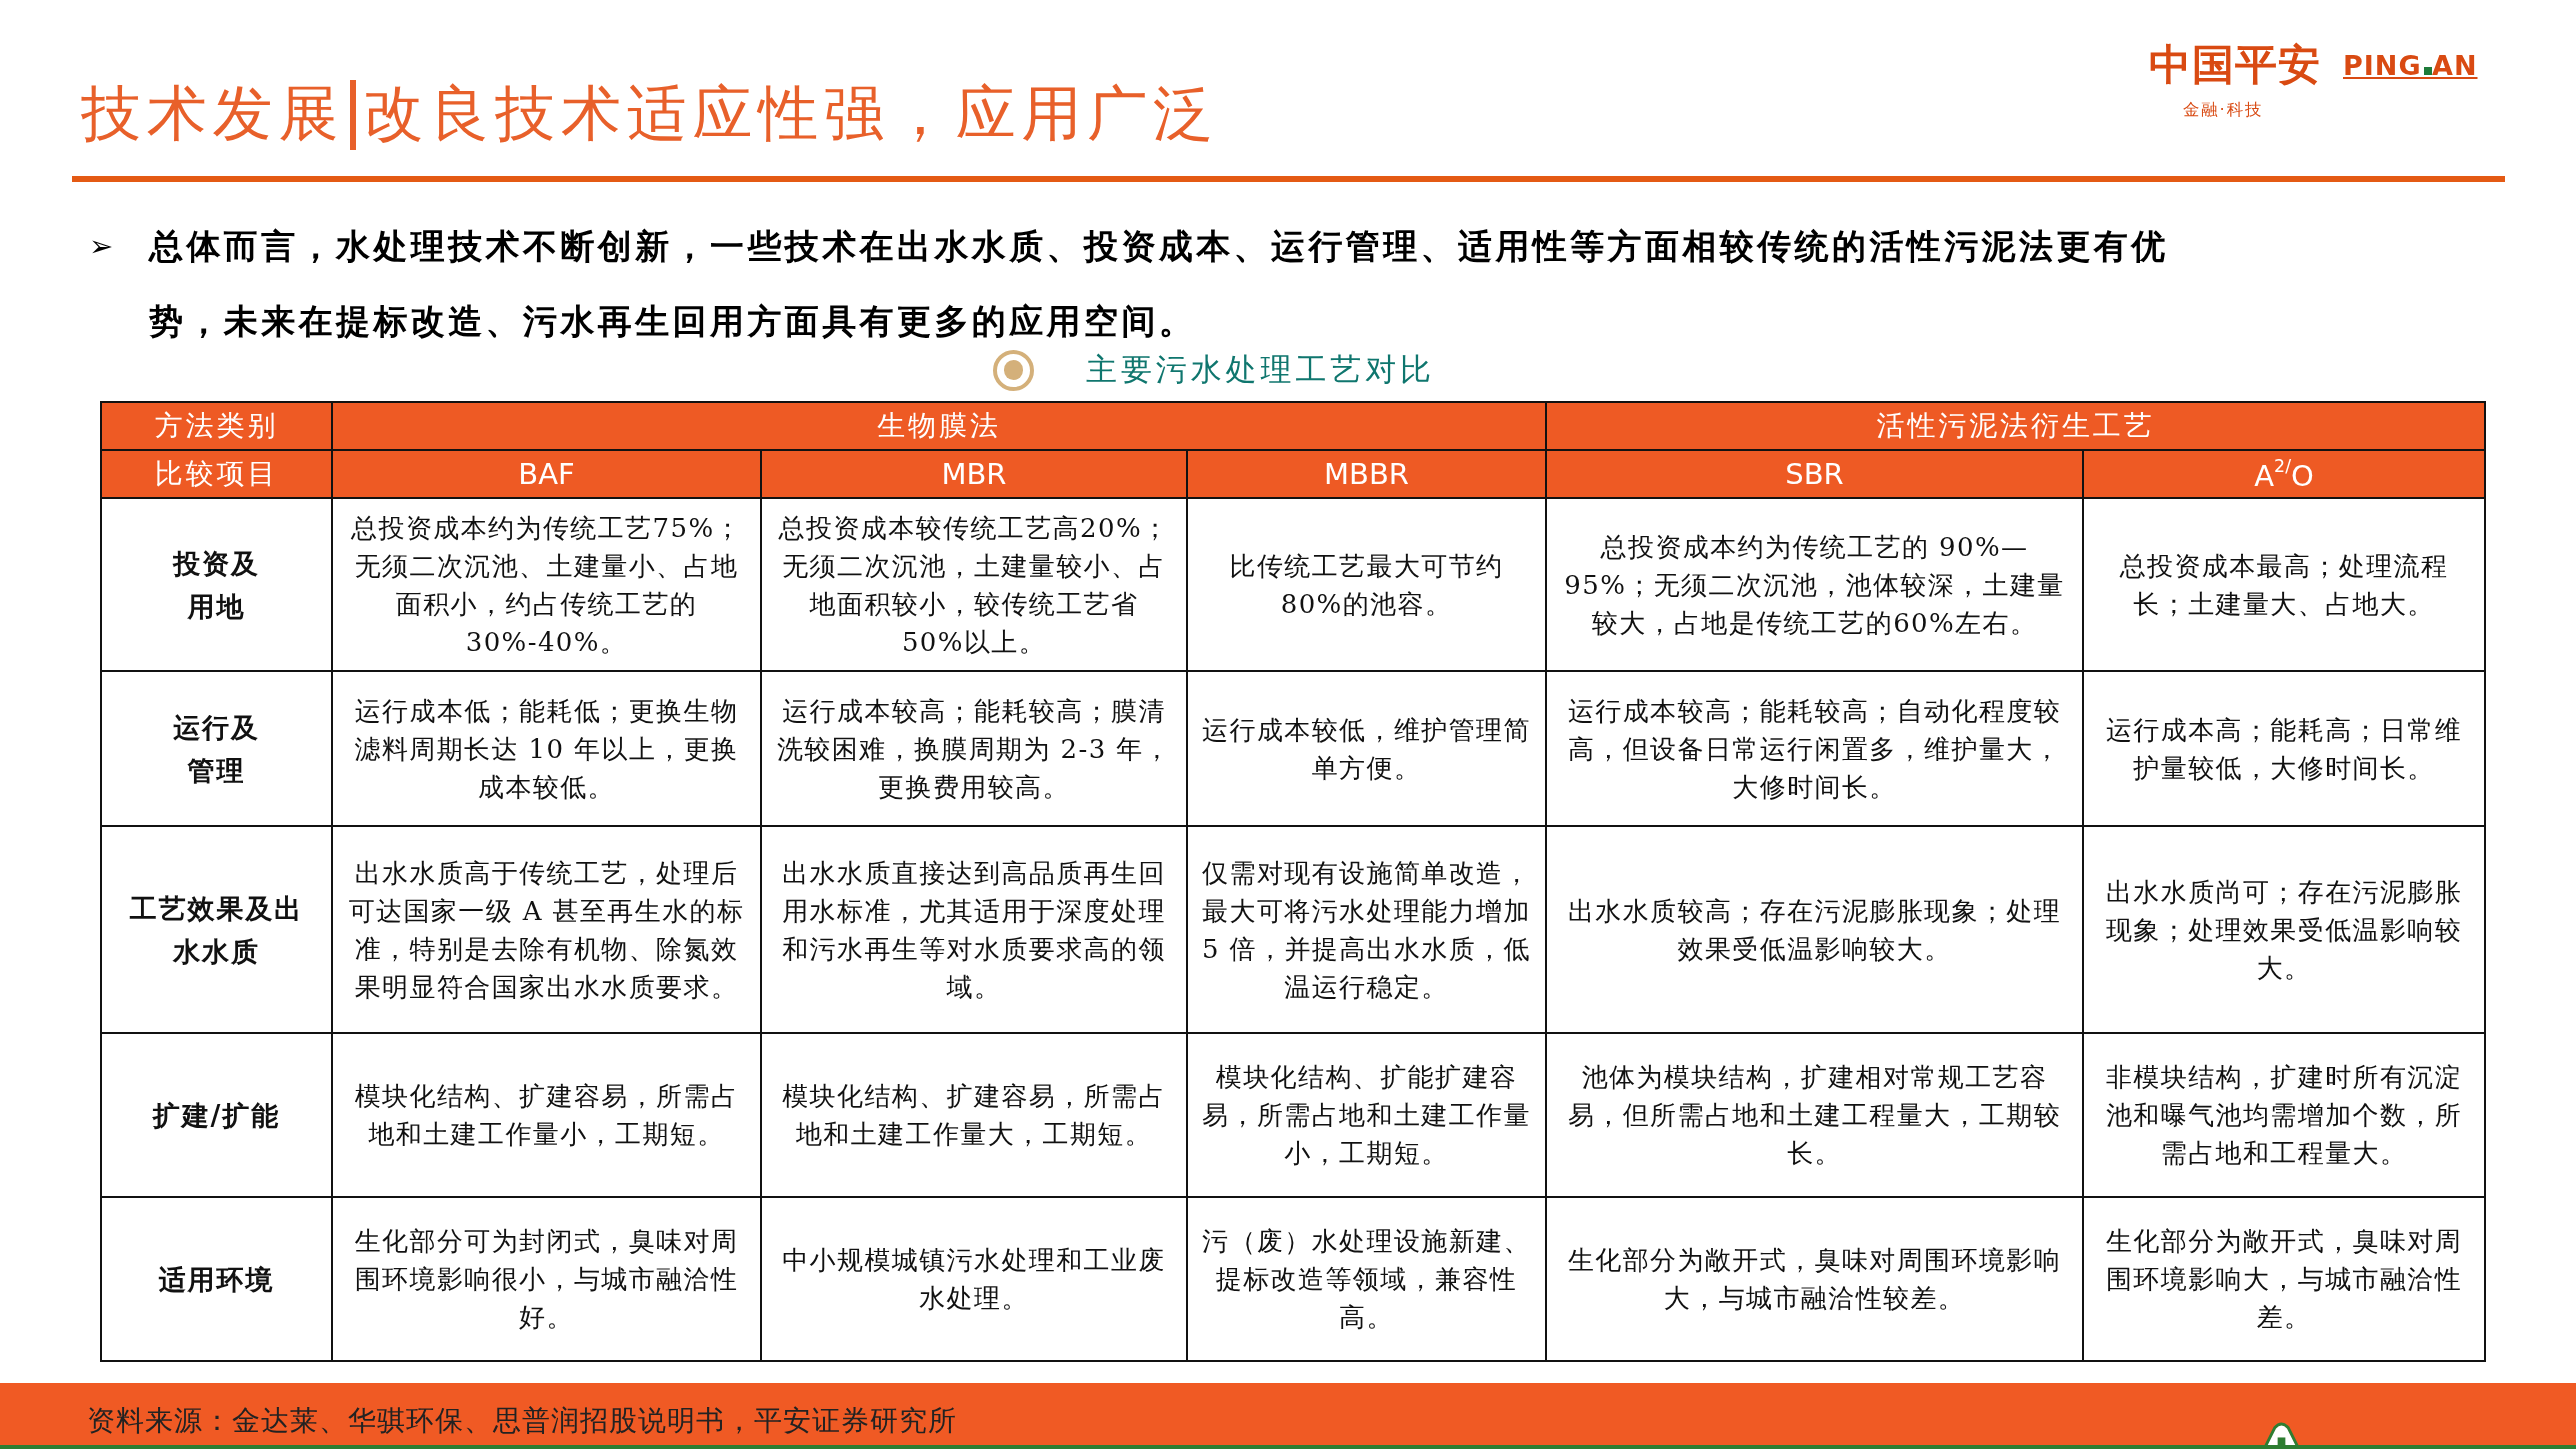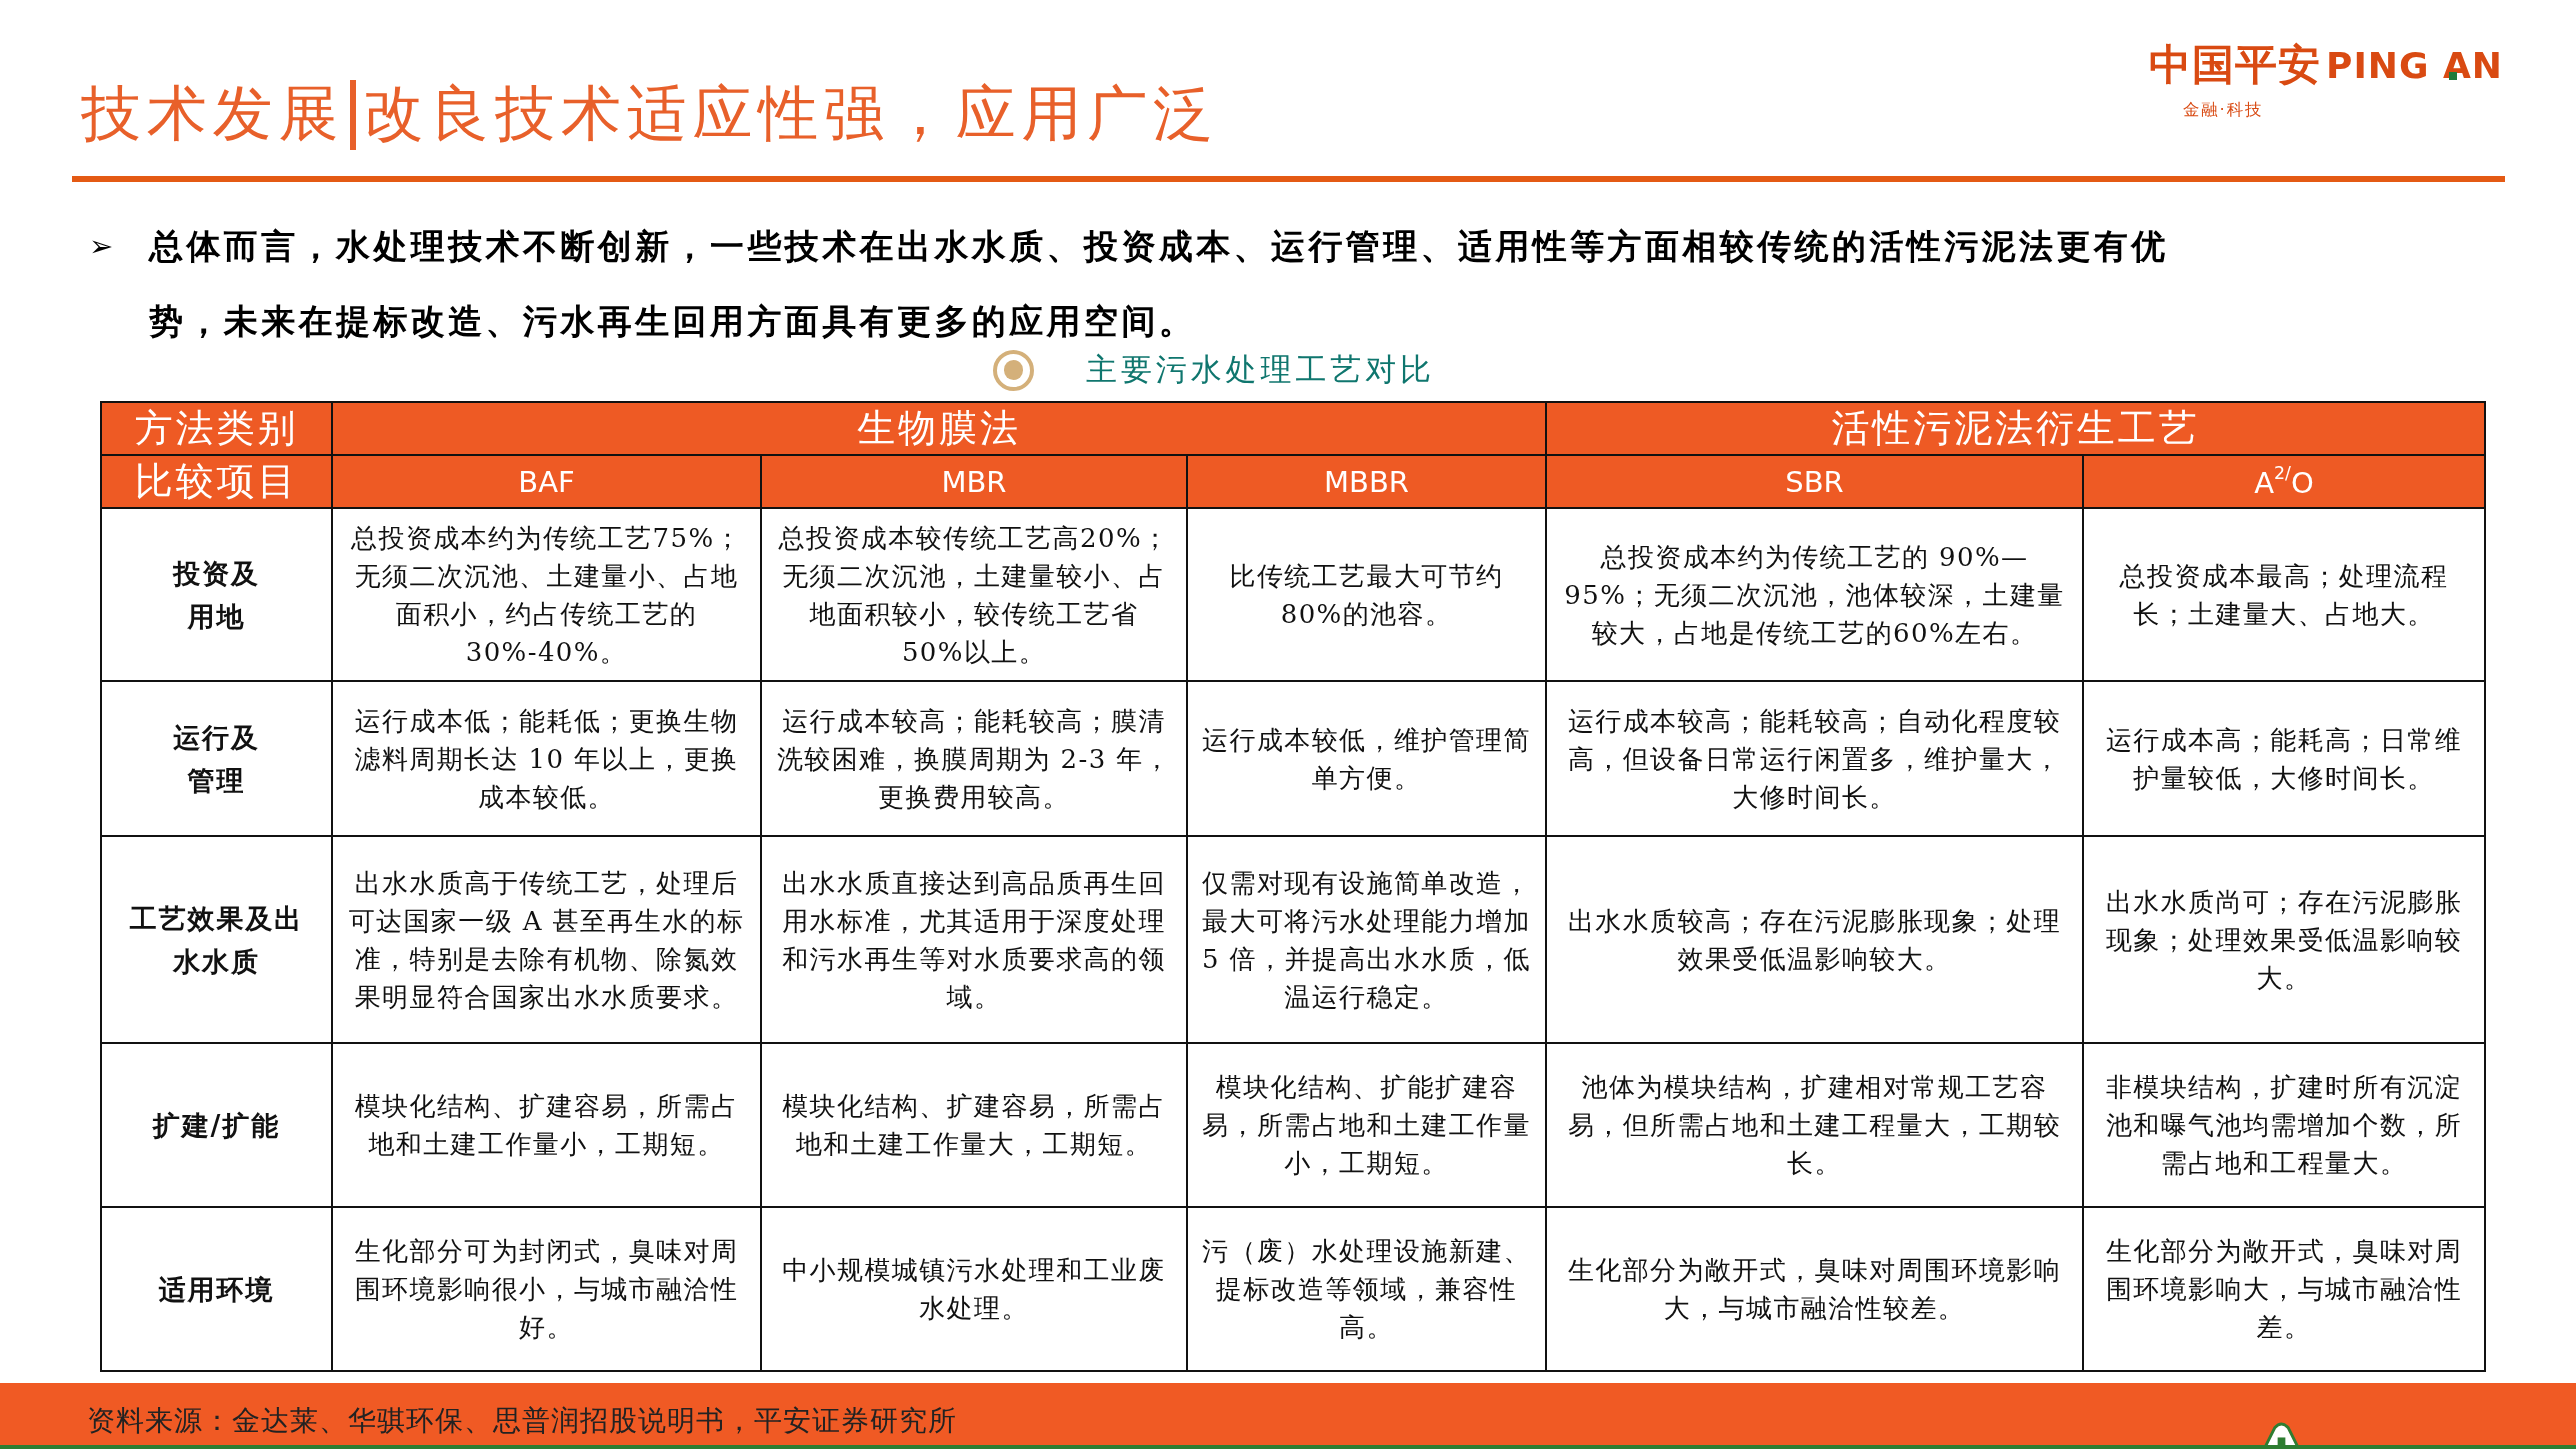--- a/index.html
+++ b/index.html
@@ -11,21 +11,21 @@
     display: flex; align-items: center;
     font-family: "DejaVu Serif", "Liberation Serif", serif;
     font-size: 60px; color: #E8602A; letter-spacing: 5.8px; white-space: nowrap;
   }
   .title .sep { display: inline-block; width: 5.8px; height: 70px; background: #E8602A; margin: 0 7.7px 0 5.8px; }
   .title-rule { position: absolute; left: 72px; top: 176px; width: 2433px; height: 5.8px; background: #E45A14; }
 
   .logo { position: absolute; left: 2149px; top: 37px; width: 396px; height: 77px; }
   .logo-main { display: flex; align-items: center; font-family: "DejaVu Sans", sans-serif; font-weight: bold; color: #D94A12; white-space: nowrap; }
   .logo-cn { font-size: 42px; letter-spacing: 1px; }
-  .logo-en { font-size: 36px; margin-left: 5px; letter-spacing: 1px; position: relative; }
+  .logo-en { font-size: 27px; margin-left: 22px; letter-spacing: 1px; position: relative; text-decoration: underline; }
   .logo-en .green-dot { position: absolute; right: 46px; bottom: 5.8px; width: 7.7px; height: 7.7px; background: #1E7B3A; }
   .logo-sub { margin-left: 34px; margin-top: 5.8px; font-size: 16.4px; color: #D94A12; letter-spacing: 1.9px; }
 
   .bullet { position: absolute; left: 89px; top: 228px; width: 2416px; }
   .bullet-arrow { position: absolute; left: 0; top: 1.9px; font-size: 29px; line-height: 33px; }
   .bullet-text {
     margin-left: 60px; font-family: "DejaVu Serif", "Liberation Serif", serif; font-weight: bold;
     font-size: 34px; line-height: 75px; letter-spacing: 3.4px; margin-top: -19.3px;
     text-indent: 0;
   }
@@ -35,21 +35,21 @@
   .caption-icon { width: 41px; height: 41px; border-radius: 50%; border: 4.8px solid #D4B07A; background: #fff; display: flex; align-items: center; justify-content: center; }
   .caption-icon .dot { width: 19.3px; height: 19.3px; border-radius: 50%; background: #D4B07A; }
   .caption-text { margin-left: 52px; font-family: "DejaVu Serif", "Liberation Serif", serif; font-size: 31px; color: #0f766e; letter-spacing: 3.9px; }
 
   table.cmp {
     position: absolute; left: 100px; top: 401px; width: 2385px; height: 960px;
     border-collapse: collapse; table-layout: fixed;
     font-family: "DejaVu Serif", "Liberation Serif", serif;
   }
   table.cmp td, table.cmp th { border: 2.9px solid #111; text-align: center; vertical-align: middle; }
-  table.cmp th { background: #EE5A24; color: #fff; font-weight: normal; font-size: 38px; letter-spacing: 2.9px; height: 48px; }
+  table.cmp th { background: #EE5A24; color: #fff; font-weight: normal; font-size: 28px; letter-spacing: 2.9px; height: 48px; }
   table.cmp th.en { font-family: "DejaVu Sans", "Liberation Sans", sans-serif; font-size: 29px; letter-spacing: 0; }
   table.cmp th sup { font-size: 17.4px; vertical-align: 13.5px; }
   table.cmp td { font-size: 26px; line-height: 38px; letter-spacing: 1.4px; padding: 3.9px 13.5px; color: #111; }
   table.cmp td.rowlabel { font-weight: bold; font-size: 27px; line-height: 43px; letter-spacing: 1.9px; padding: 0 8px; }
 
   .footer { position: absolute; left: 0; top: 1383px; width: 2576px; height: 67px; background: #F05A24; }
   .footer-text { position: absolute; left: 87px; top: 19.3px; font-family: "DejaVu Serif", "Liberation Serif", serif; font-size: 28px; color: #222; letter-spacing: 1px; }
   .footer-green { position: absolute; left: 0; bottom: 0; width: 2576px; height: 4.8px; background: #2E7D32; }
   .footer-logo { position: absolute; left: 2261px; top: 39px; width: 41px; height: 29px; }
 </style>

